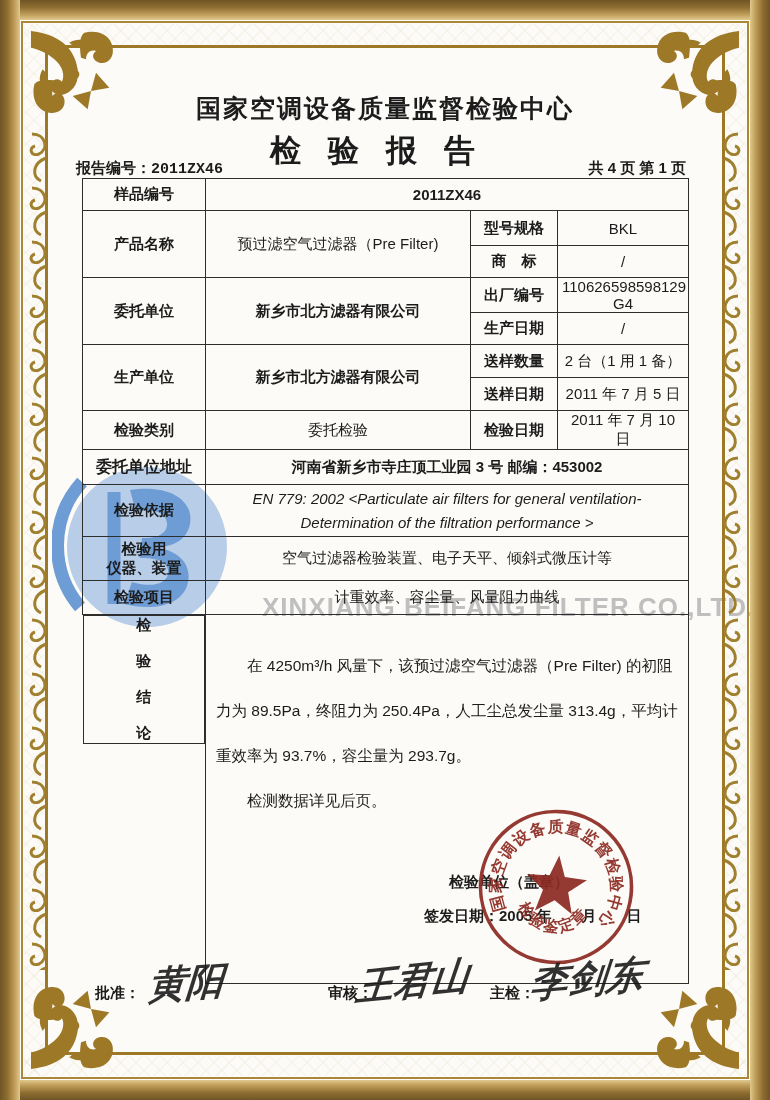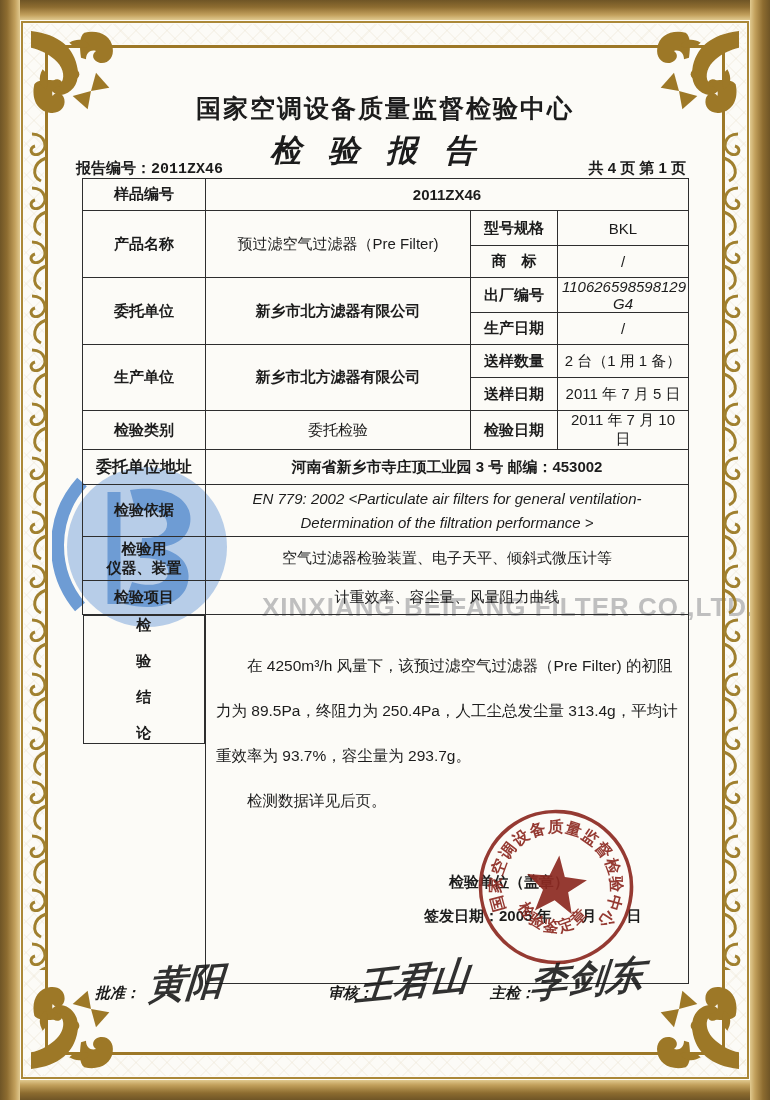--- a/index.html
+++ b/index.html
@@ -27,51 +27,51 @@
   .c-bl{left:26px;bottom:26px;transform:scaleY(-1);}
   .c-br{right:26px;bottom:26px;transform:scale(-1,-1);}
   .scroll-strip{position:absolute;top:130px;width:26px;height:840px;z-index:3;pointer-events:none;}
   .ss-l{left:26px;}
   .ss-r{right:26px;transform:scaleX(-1);}
 
   
   .org-title{position:absolute;left:0;top:92px;width:770px;text-align:center;
      font-size:25px;font-weight:bold;letter-spacing:2px;z-index:4;}
   .report-title{position:absolute;left:0;top:130px;width:745px;text-align:center;
-     font-size:31px;font-weight:bold;letter-spacing:27px;text-indent:27px;z-index:4;font-style:italic;}
+     font-size:31px;font-weight:bold;letter-spacing:27px;text-indent:27px;z-index:4;}
   .report-no{position:absolute;left:76px;top:159px;font-size:15px;font-weight:bold;z-index:4;font-family:Liberation Mono, monospace;}
   .pages{position:absolute;right:84px;top:159px;font-size:15px;font-weight:bold;z-index:4;}
 
   
   .wm{position:absolute;z-index:1;pointer-events:none;}
   .wm-cn{left:238px;top:472px;font-size:112px;font-weight:bold;color:#c8c8c8;letter-spacing:16px;white-space:nowrap;}
   .wm-en{left:262px;top:592px;font-size:26px;font-weight:bold;color:#bfbfbf;letter-spacing:1px;white-space:nowrap;}
   .wm-logo{left:52px;top:462px;}
 
   
   table.rep{position:absolute;left:82px;top:178px;width:606px;border-collapse:collapse;
      table-layout:fixed;z-index:4;background:transparent;}
   table.rep td{border:1.8px solid #2e2e2e;padding:0 4px;text-align:center;vertical-align:middle;
      font-size:15px;overflow:hidden;}
   td.lbl{font-weight:bold;}
   td.val-left{text-align:left;padding-left:16px;font-weight:bold;}
   td.company{font-weight:bold;}
-  td.small{font-size:13.5px;font-style:italic;}
+  td.small{font-size:13.5px;}
   .basis-txt{font-size:14px;line-height:1.55;padding:2px 4px;font-style:italic;}
   .concl-cell{position:relative;vertical-align:top;}
   .vlabel{display:flex;flex-direction:column;align-items:center;justify-content:flex-start;
      padding-top:118px;gap:17px;font-size:16px;font-weight:bold;}
   .concl-body{position:absolute;left:10px;top:28px;right:8px;font-size:15.5px;line-height:45px;text-align:left;}
   .concl-body p{margin:0;text-indent:2em;}
   .seal-label{position:absolute;left:243px;top:258px;font-size:15px;font-weight:bold;white-space:nowrap;}
   .issue-date{position:absolute;left:218px;top:292px;font-size:15px;font-weight:bold;white-space:nowrap;}
   .stamp{position:absolute;left:248px;top:172px;width:204px;height:204px;z-index:3;opacity:.92;}
 
   
-  .foot-lbl{position:absolute;font-size:15px;font-weight:bold;z-index:4;font-style:italic;}
+  .foot-lbl{position:absolute;font-size:15px;font-weight:bold;z-index:4;}
   .sig{position:absolute;font-size:38px;font-weight:bold;color:#161616;z-index:4;
        font-style:italic;white-space:nowrap;opacity:.88;}
   .sig1{left:148px;top:958px;transform:rotate(-4deg) skewX(-8deg);}
   .sig2{left:356px;top:956px;transform:rotate(-6deg) skewX(-12deg);}
   .sig3{left:530px;top:954px;transform:rotate(-5deg) skewX(-10deg);}
 </style>
 </head>
 <body>
 
 <div class="page">

